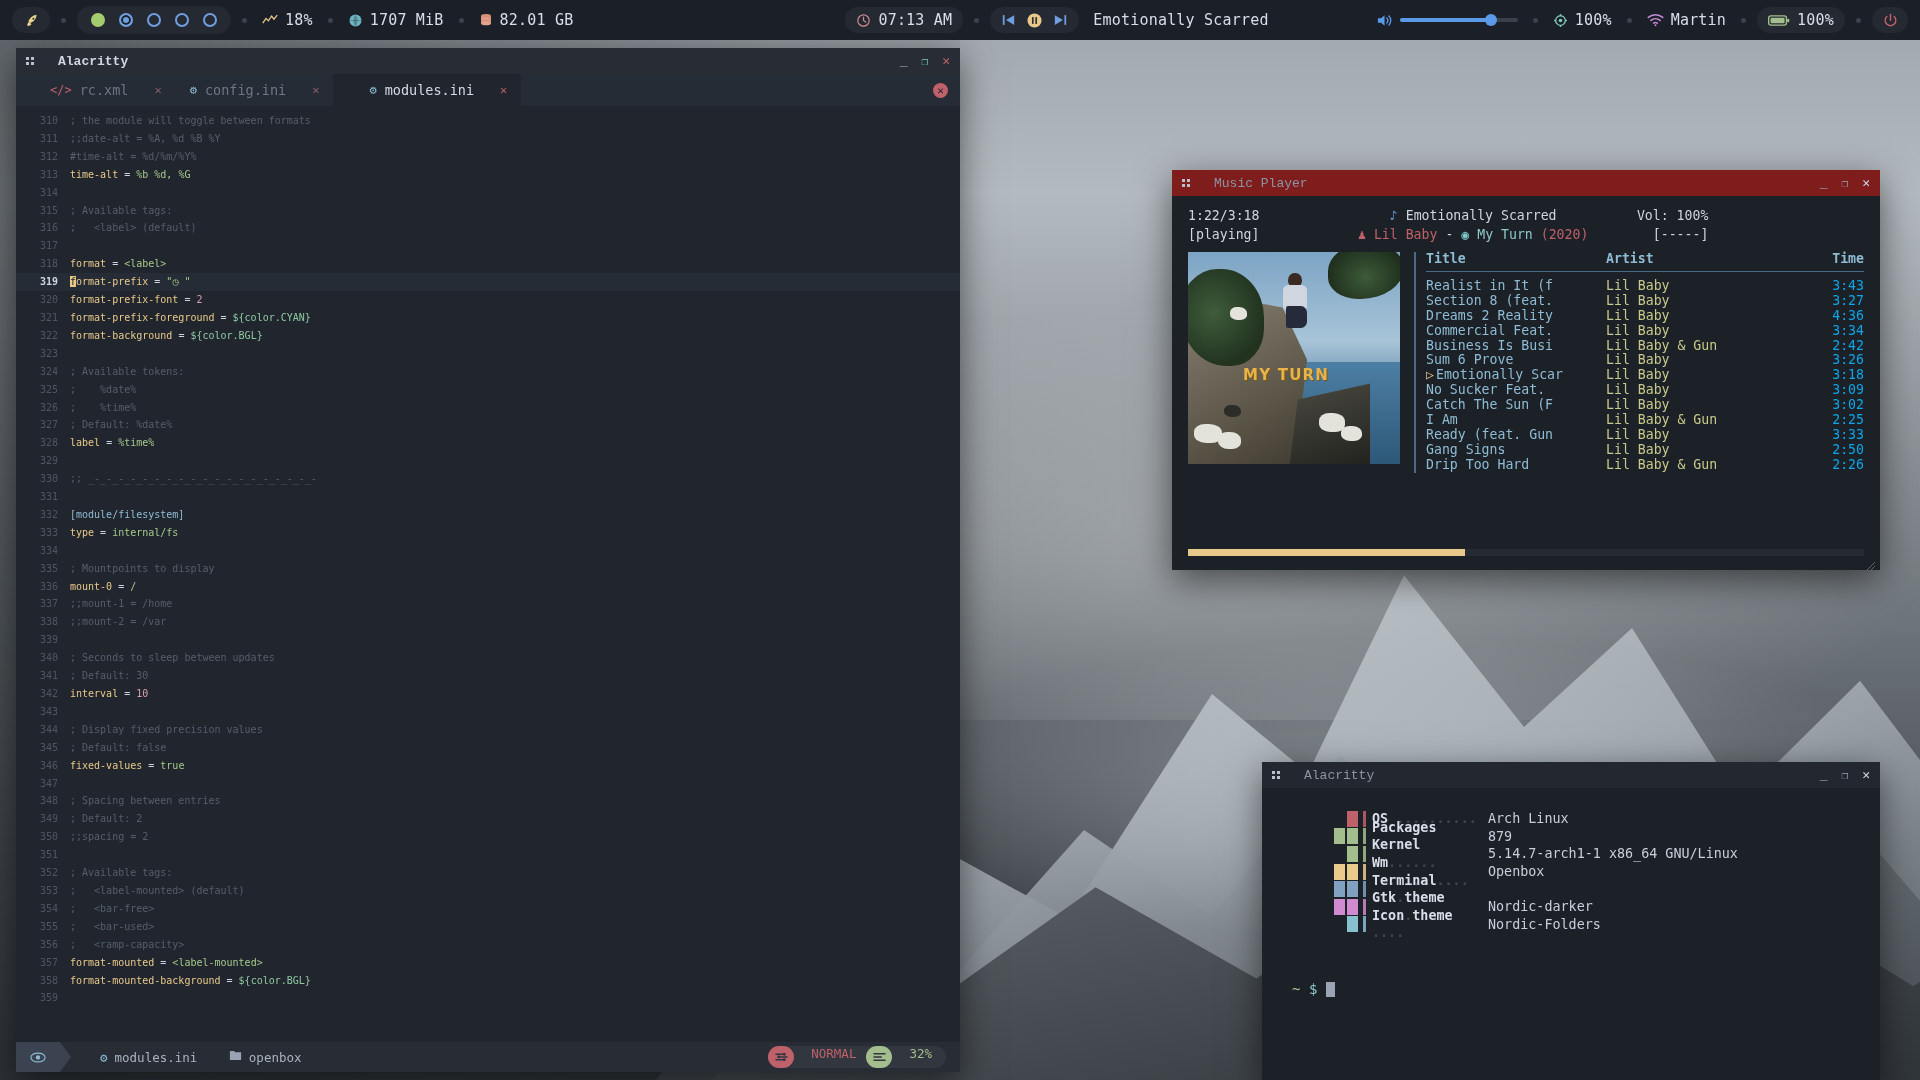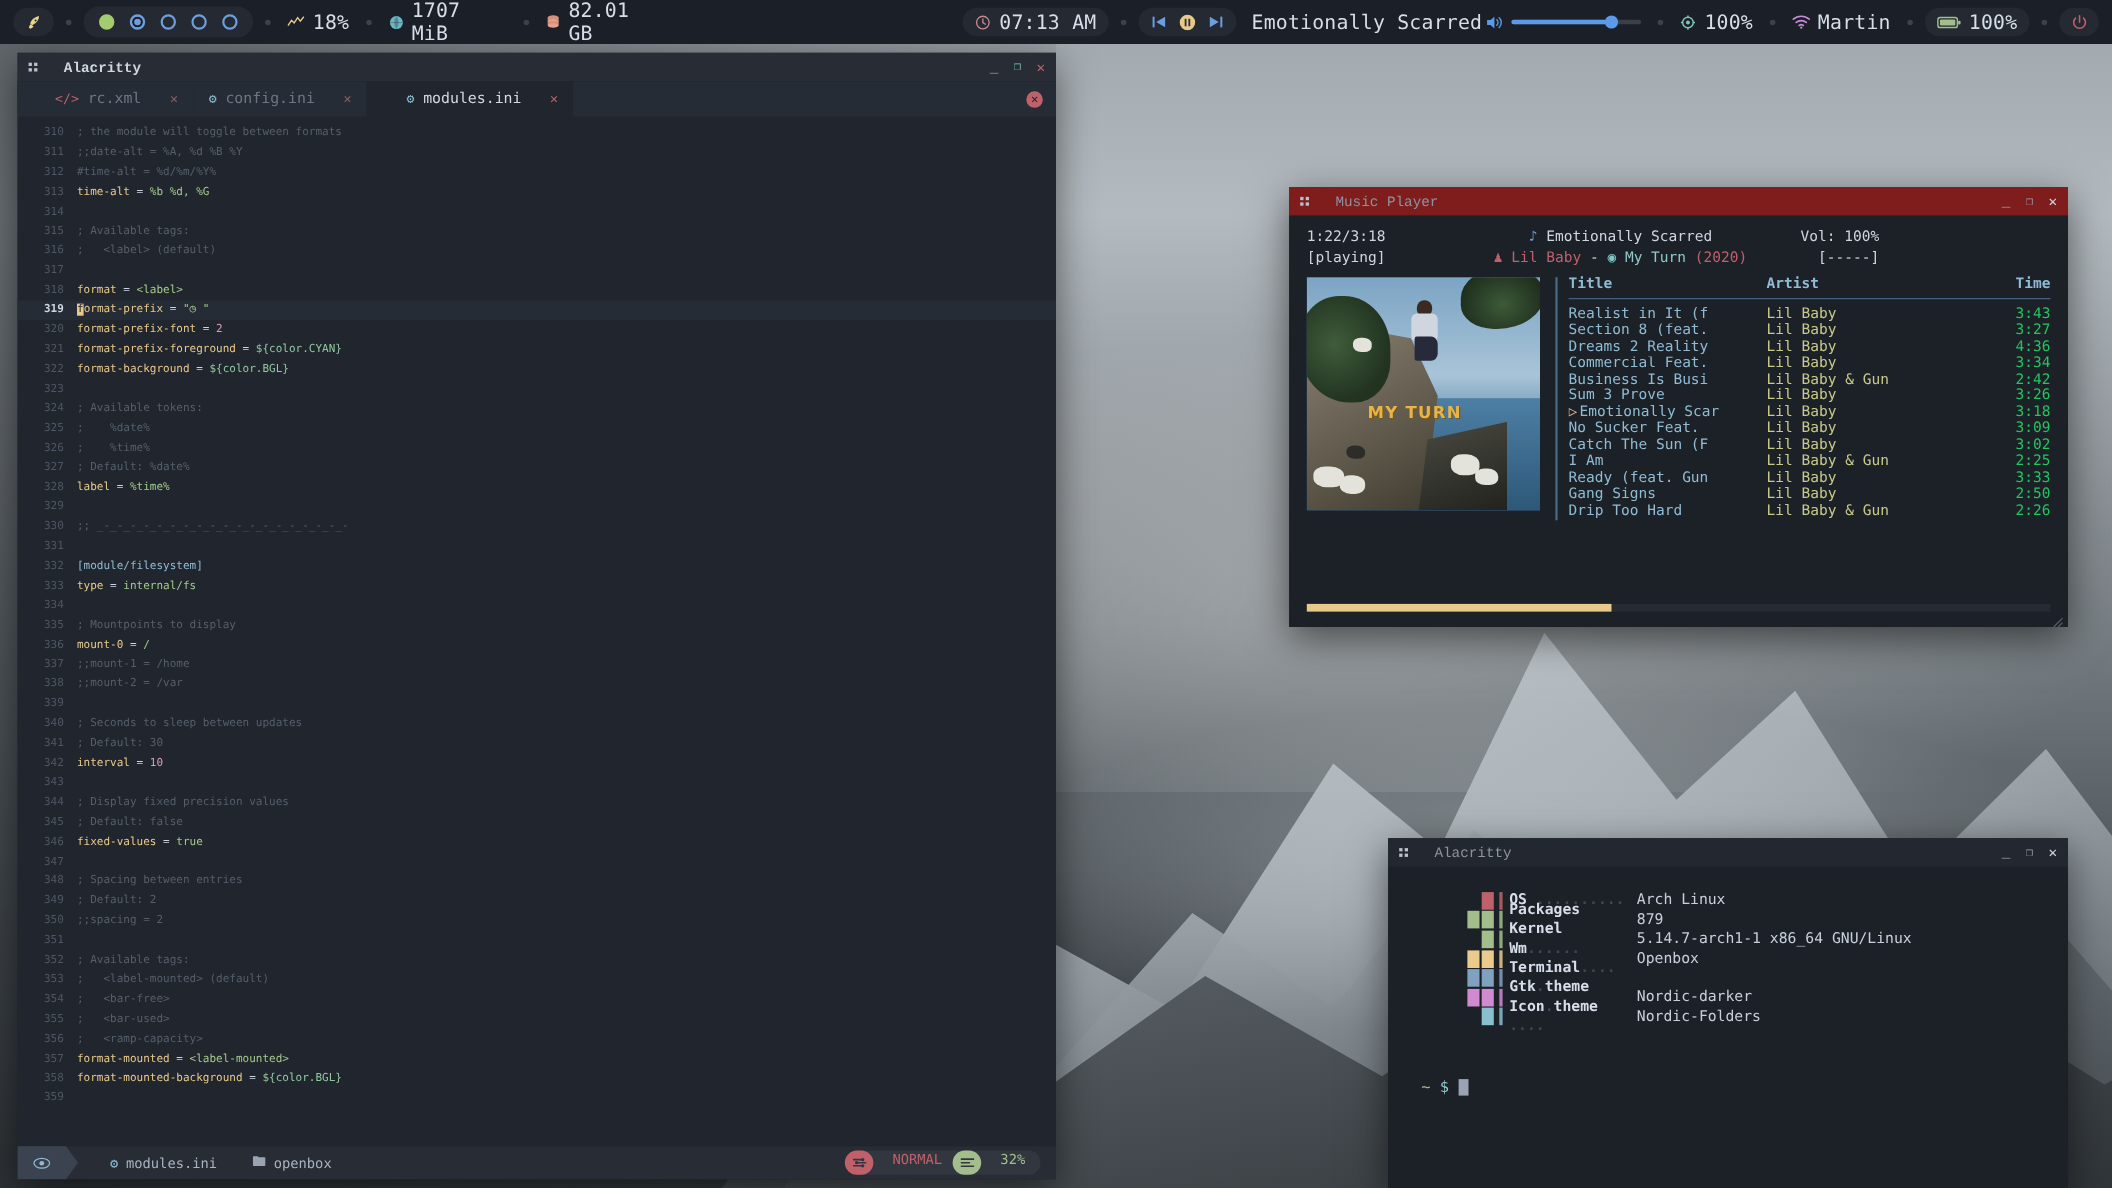--- a/index.html
+++ b/index.html
@@ -47,21 +47,21 @@
   .leftdark{
     position:absolute; left:0; top:0; width:960px; height:1080px;
     background:linear-gradient(100deg,rgba(40,45,50,.55),rgba(60,66,72,.18) 70%, rgba(0,0,0,0));
   }
 
   
   #topbar{
     position:absolute; left:0; top:0; width:1920px; height:40px;
     background:#1b1f27;
     display:flex; align-items:center;
-    font-size:18px; color:#d8dee9;
+    font-size:15px; color:#d8dee9;
     z-index:50;
   }
   #topbar .pill{
     display:flex; align-items:center; gap:7px;
     background:#242932; border-radius:14px;
     height:26px; padding:0 11px;
   }
   #topbar .flat{
     display:flex; align-items:center; gap:7px;
     height:26px; padding:0 4px;
@@ -165,21 +165,21 @@
   .g3{left:17%;top:72%;width:8%;height:6%;background:#2c2c28;}
   .g4{left:62%;top:76%;width:12%;height:9%;}
   .g5{left:72%;top:82%;width:10%;height:7%;}
   .g6{left:20%;top:26%;width:8%;height:6%;}
   .playlist{ flex:1; border-left:2px solid #4a6a8a; padding-left:10px; font-size:13.2px; line-height:14.9px; }
   .pl-head{ display:flex; color:#8fbcd4; font-weight:bold; padding-bottom:3px;}
   .pl-rule{ border-bottom:1px solid #4a6a8a; margin:1px 0 7px 0;}
   .pl-row{ display:flex; color:#8fbcd4; }
   .pl-row .c-title{ width:180px; white-space:nowrap; overflow:hidden; }
   .pl-row .c-artist{ flex:1; color:#c8c98a; white-space:nowrap;}
-  .pl-row .c-time{ width:46px; text-align:right; color:#22c55e;}
+  .pl-row .c-time{ width:46px; text-align:right; color:#0ea5e9;}
   .pl-head .c-title{ width:180px;} .pl-head .c-artist{flex:1;} .pl-head .c-time{width:46px;text-align:right;}
   .pl-row.playing .c-title{ color:#8fbcd4; }
   .pl-play{ color:#e8c98a; margin-right:2px; }
   .mp-prog{ position:absolute; left:16px; right:16px; bottom:14px; height:7px; background:#252b33; }
   .mp-prog .fill{ height:7px; background:#e8c98a; width:41%; }
   .resize-gr{ position:absolute; right:4px; bottom:4px; width:10px;height:10px;}
 
   
   #neofetchwin{ left:1262px; top:762px; width:618px; height:318px; background:#1c2128; }
   #neofetchwin .titlebar{ background:#232830; }
@@ -558,21 +558,21 @@
               <span class="c-title">Commercial Feat.</span>
               <span class="c-artist">Lil Baby</span>
               <span class="c-time">3:34</span>
             </div>
             <div class="pl-row">
               <span class="c-title">Business Is Busi</span>
               <span class="c-artist">Lil Baby &amp; Gun</span>
               <span class="c-time">2:42</span>
             </div>
             <div class="pl-row">
-              <span class="c-title">Sum 3 Prove</span>
+              <span class="c-title">Sum 6 Prove</span>
               <span class="c-artist">Lil Baby</span>
               <span class="c-time">3:26</span>
             </div>
             <div class="pl-row playing">
               <span class="c-title"><span class="pl-play">▷</span>Emotionally Scar</span>
               <span class="c-artist">Lil Baby</span>
               <span class="c-time">3:18</span>
             </div>
             <div class="pl-row">
               <span class="c-title">No Sucker Feat.</span>

